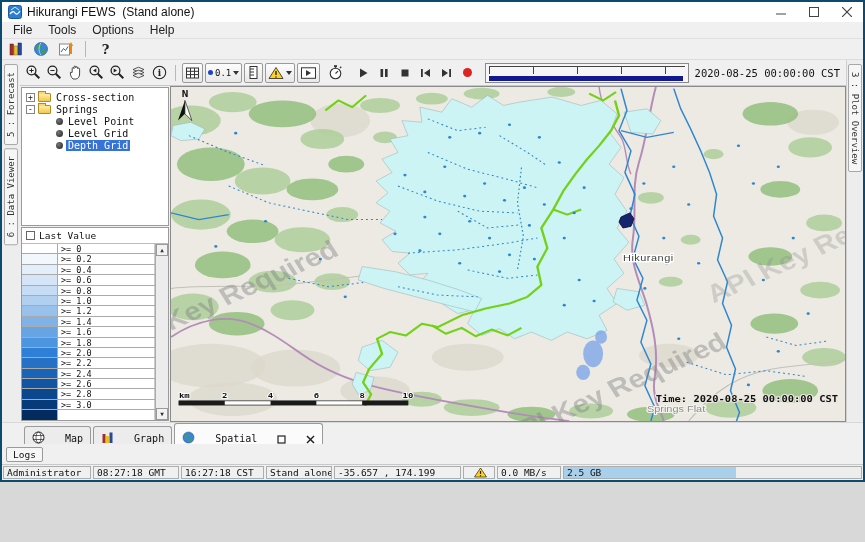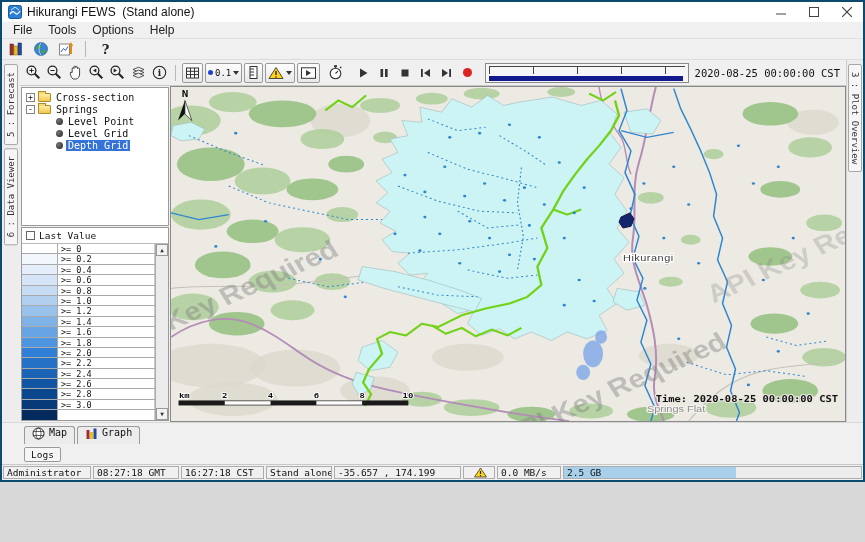--- a/index.html
+++ b/index.html
@@ -61,24 +61,24 @@
   .lg-row{display:flex;height:10.4px;border-bottom:1px solid #aaa;}
   .lg-sw{width:36px;flex:0 0 auto;border-right:1px solid #aaa;}
   .lg-lb{flex:1;font-size:8.5px;color:#111;padding-left:3px;line-height:10px;border-right:1px solid #ccc;}
   .lg-scroll{width:13px;flex:0 0 auto;background:#ececec;border-left:1px solid #aaa;display:flex;flex-direction:column;justify-content:space-between;}
   .sc-btn{height:12px;border:1px solid #9a9a9a;background:#f2f2f2;font-size:6px;text-align:center;line-height:10px;color:#333;}
   
   .map-area{flex:1 1 auto;position:relative;border:1px solid #8a8a8a;overflow:hidden;background:#eceae3;}
   .map-area svg{display:block;width:100%;height:100%;}
   
   .bottom-tabs{height:22px;background:#f0f0f0;display:flex;align-items:flex-end;padding-left:22px;gap:2px;flex:0 0 auto;border-top:1px solid #d8d8d8;}
-  .btab{height:18px;display:flex;align-items:flex-start;gap:4px;padding:0 7px;border:1px solid #9a9a9a;border-bottom:none;border-radius:3px 3px 0 0;background:#ececec;font-size:10px;font-family:"DejaVu Sans Mono",monospace;color:#111;}
+  .btab{height:18px;display:flex;align-items:flex-end;gap:20px;padding:0 7px;border:1px solid #9a9a9a;border-bottom:none;border-radius:3px 3px 0 0;background:#ececec;font-size:10px;font-family:"DejaVu Sans Mono",monospace;color:#111;}
   .btab.active{background:#fbfbfb;height:21px;}
   
-  .logs-row{height:20px;background:#f0f0f0;display:flex;align-items:center;padding-left:22px;flex:0 0 auto;}
+  .logs-row{height:20px;background:#f0f0f0;display:flex;align-items:center;padding-left:4px;flex:0 0 auto;}
   .logs-btn{height:15px;border:1px solid #9a9a9a;background:#f6f6f6;border-radius:2px;font-size:9.5px;font-family:"DejaVu Sans Mono",monospace;padding:0 6px;color:#111;display:flex;align-items:center;}
   
   .statusbar{height:16px;background:#f0f0f0;border-top:1px solid #c8c8c8;display:flex;gap:2px;align-items:stretch;padding:1px 1px;flex:0 0 auto;font-family:"DejaVu Sans Mono",monospace;}
   .st-cell{border:1px solid #adadad;background:#f0f0f0;font-size:9.5px;color:#111;display:flex;align-items:center;padding-left:3px;white-space:nowrap;overflow:hidden;}
   .st-mem{background:linear-gradient(to right,#a9d0ea 0 58%,#ededed 58%);}
 </style>
 </head>
 <body>
 
 <div class="window">
@@ -596,20 +596,35 @@
       <span>Map</span>
     </div>
     <div class="btab">
       <svg width="13" height="13">
           <rect x="1.5" y="3" width="3" height="9" fill="#a03030"></rect>
           <rect x="5" y="5" width="3" height="7" fill="#e8c020"></rect>
           <rect x="8.5" y="1.5" width="3" height="10.5" fill="#2848a0"></rect>
         </svg>
       <span>Graph</span>
     </div>
+    <div class="btab active">
+      <svg width="13" height="13">
+          <circle cx="6.5" cy="6.5" r="5.5" fill="#3a86d6" stroke="#1a4a80" stroke-width="0.5"></circle>
+          <path d="M2.5,5 Q5,2.5 7.5,4 Q6,6.5 3.5,7.5 Z" fill="#46a046"></path>
+          <path d="M7.5,7.5 Q10,7 10.5,9.5 Q8.5,11 7,10 Z" fill="#46a046"></path>
+        </svg>
+      <span>Spatial</span>
+      <svg width="9" height="9">
+          <rect x="1" y="1" width="7" height="7" fill="none" stroke="#222" stroke-width="1.2"></rect>
+        </svg>
+      <svg width="9" height="9">
+          <line x1="1" y1="1" x2="8" y2="8" stroke="#222" stroke-width="1.5"></line>
+          <line x1="8" y1="1" x2="1" y2="8" stroke="#222" stroke-width="1.5"></line>
+        </svg>
+    </div>
   </div>
 
   <div class="logs-row">
     <div class="logs-btn">Logs</div>
   </div>
 
   <div class="statusbar">
     <div class="st-cell" style="width:88px;text-align:right;">Administrator</div>
     <div class="st-cell" style="width:86px;">08:27:18 GMT</div>
     <div class="st-cell" style="width:83px;">16:27:18 CST</div>

